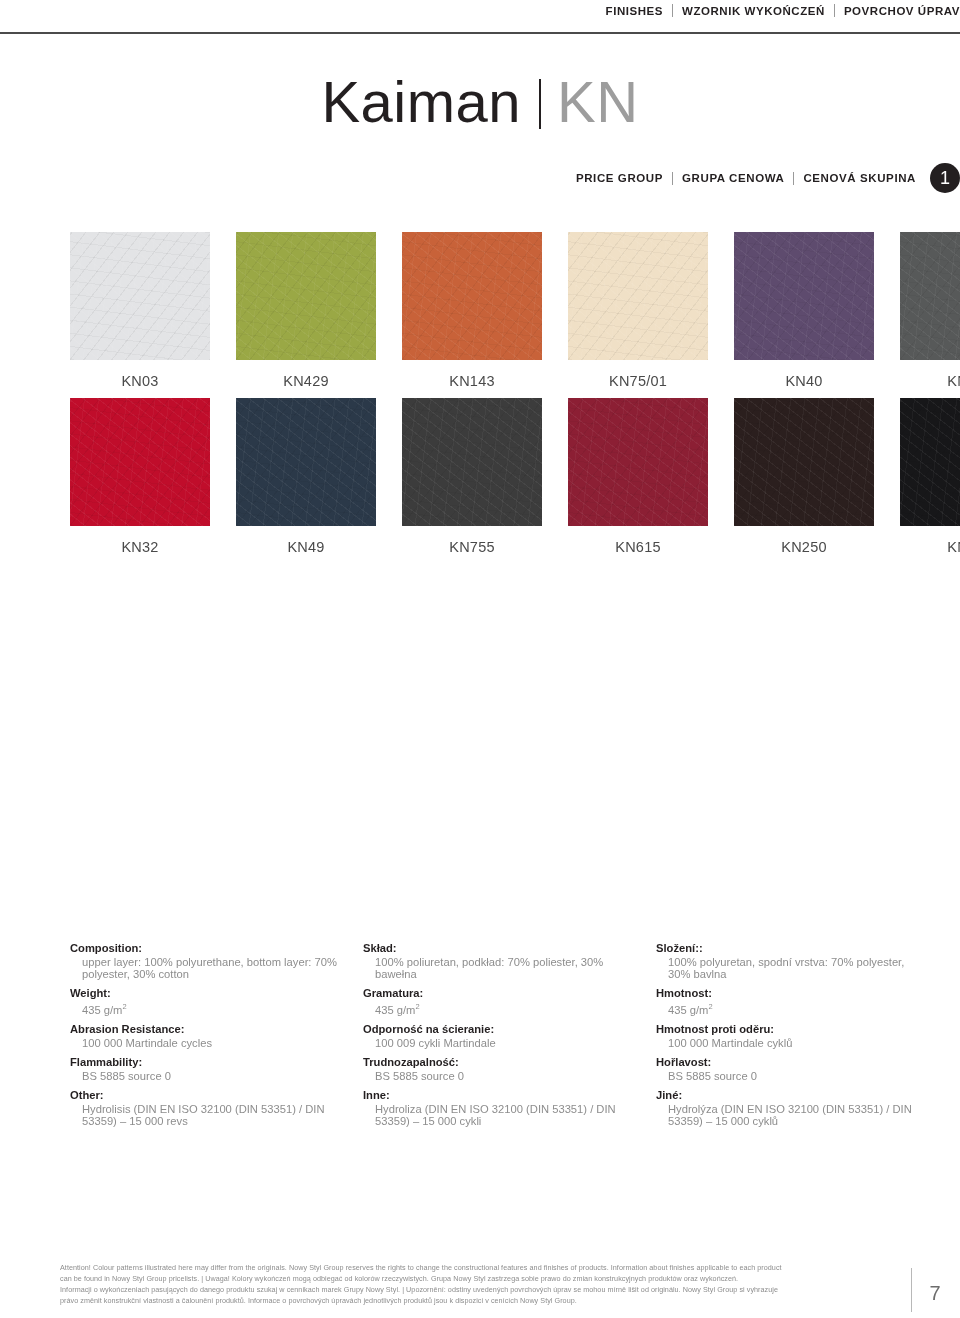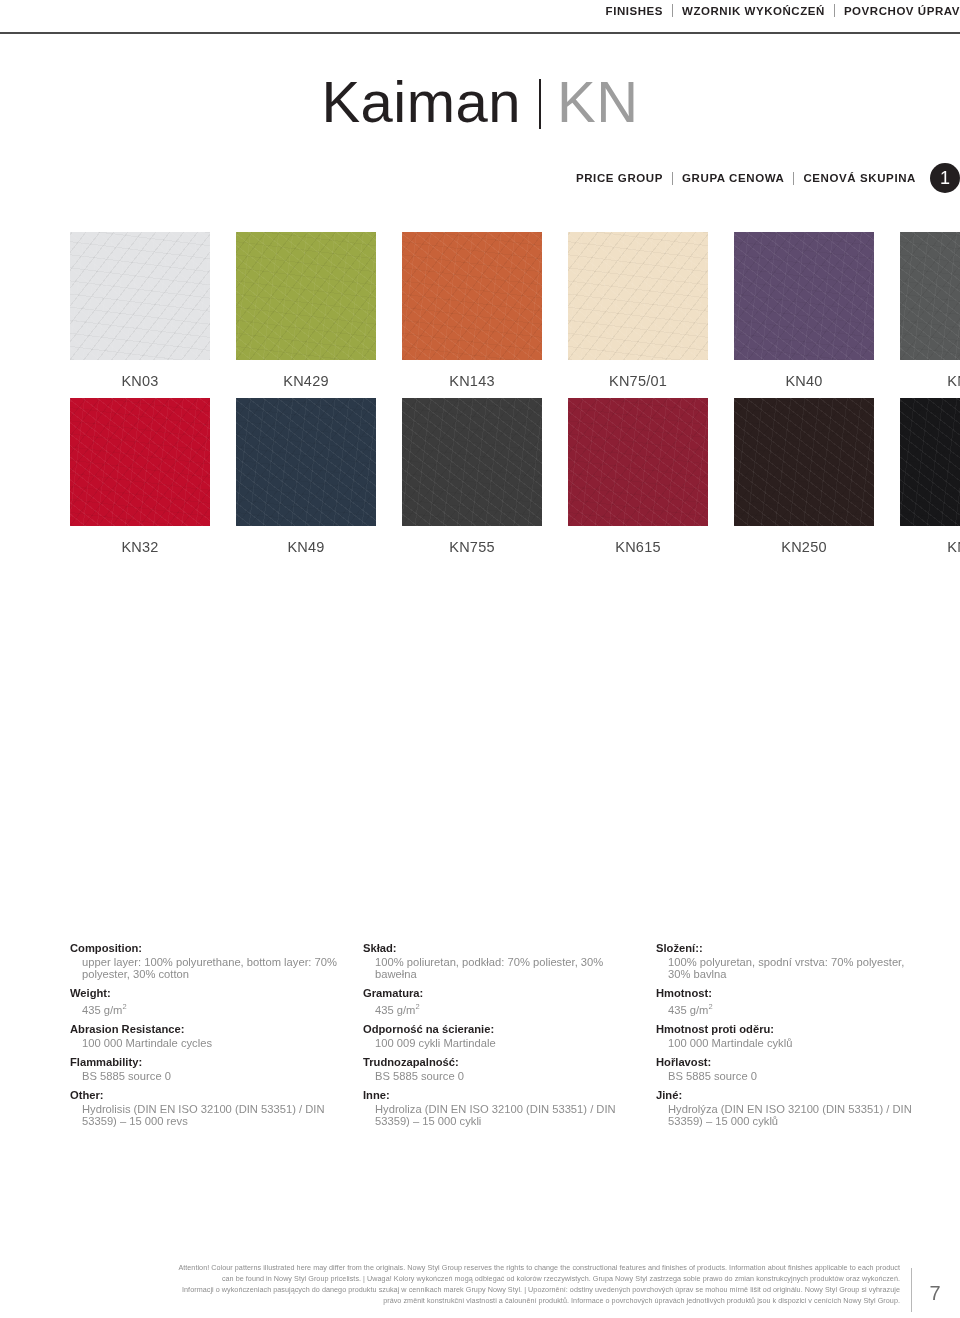--- a/index.html
+++ b/index.html
@@ -188,21 +188,21 @@
   .footer {
     position: absolute;
     left: 60px;
     top: 1262px;
     width: 840px;
   }
   .footer-text {
     font-size: 7.2px;
     line-height: 11.1px;
     color: #8d8d8d;
-    text-align: right;
+    text-align: left;
     letter-spacing: 0.05px;
   }
   .footer-divider {
     position: absolute;
     right: 48px;
     top: 1268px;
     width: 1px;
     height: 44px;
     background: #b8b8b8;
   }

